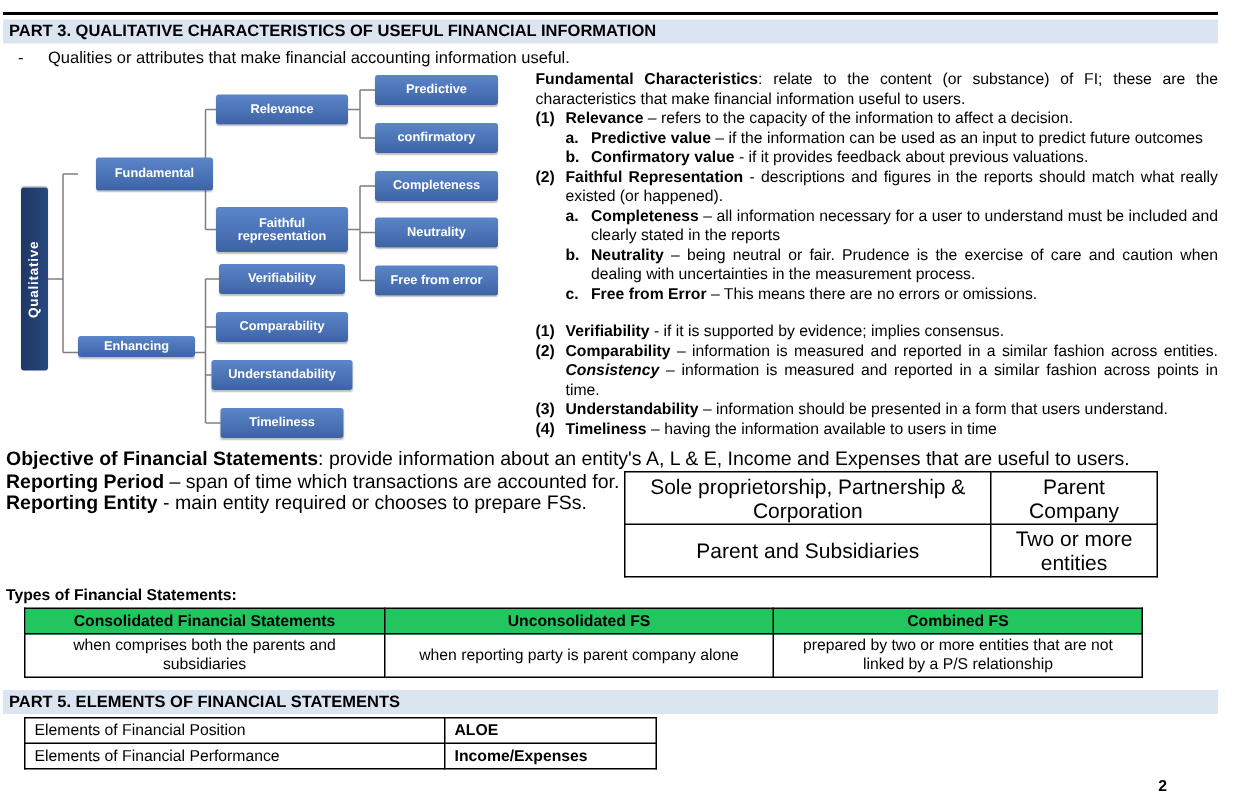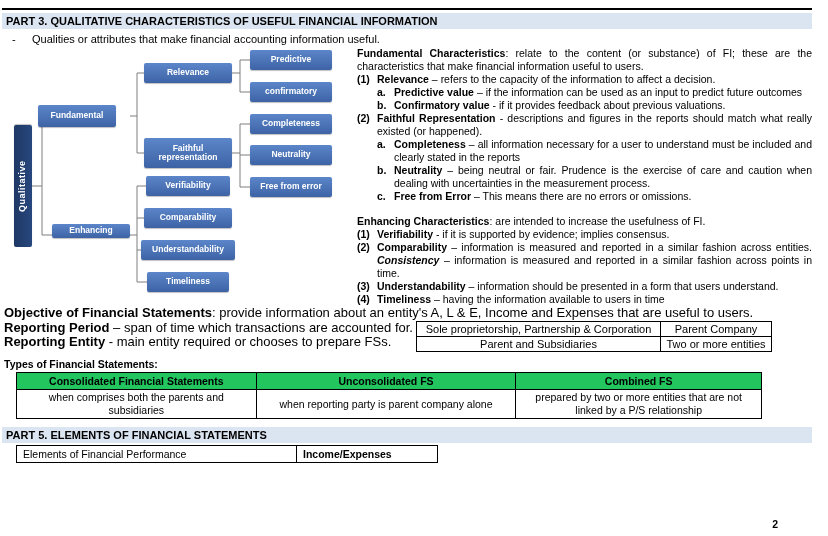--- a/index.html
+++ b/index.html
@@ -30,21 +30,21 @@
   .sub .letter { width:17px; flex:none; font-weight:bold; }
   .sub .li-body { flex:1; text-align:justify; }
   .gap { height:12px; }
 
   
   .p4-line { font-size:13px; line-height:14px; padding-left:2px; }
   .p4-row { display:flex; margin-top:1px; }
   .p4-left { flex:1; }
   table { border-collapse:collapse; }
   td, th { border:1px solid #000; }
-  .entity-table { width:356px; flex:none; margin-right:40px; font-size:11px; }
+  .entity-table { width:356px; flex:none; margin-right:40px; font-size:14px; }
   .entity-table td { text-align:center; padding:1px 3px; }
   .entity-table td:first-child { width:244px; }
   .types-title { font-size:10.5px; font-weight:bold; margin:6px 0 2px 2px; }
   .types-table { width:746px; margin-left:14px; font-size:10.5px; }
   .types-table th { background:#22c55e; font-weight:bold; padding:2px 4px; }
   .types-table td { text-align:center; padding:1px 6px; line-height:13px; }
   .types-table .c1 { width:240px; } .types-table .c2 { width:260px; } .types-table .c3 { width:246px; }
 
   
   .p5-table { width:422px; margin-left:14px; font-size:10.5px; margin-top:2px; }
@@ -91,21 +91,21 @@
           <polyline points="238,13 248,13"></polyline>
           <polyline points="238,45 248,45"></polyline>
           <polyline points="230,106 238,106"></polyline>
           <polyline points="238,77 238,140"></polyline>
           <polyline points="238,77 248,77"></polyline>
           <polyline points="238,108 248,108"></polyline>
           <polyline points="238,140 248,140"></polyline>
         </g>
       </svg>
       <div class="node root" style="left:12px; top:78px; width:18px; height:122px;">Qualitative</div>
-      <div class="node" style="left:36px; top:58px; width:78px; height:22px;">Fundamental</div>
+      <div class="node" style="left:62px; top:58px; width:78px; height:22px;">Fundamental</div>
       <div class="node" style="left:50px; top:177px; width:78px; height:14px;">Enhancing</div>
       <div class="node" style="left:142px; top:16px; width:88px; height:20px;">Relevance</div>
       <div class="node" style="left:142px; top:91px; width:88px; height:30px;">Faithful representation</div>
       <div class="node" style="left:144px; top:129px; width:84px; height:20px;">Verifiability</div>
       <div class="node" style="left:142px; top:161px; width:88px; height:20px;">Comparability</div>
       <div class="node" style="left:139px; top:193px; width:94px; height:20px;">Understandability</div>
       <div class="node" style="left:145px; top:225px; width:82px; height:20px;">Timeliness</div>
       <div class="node" style="left:248px; top:3px; width:82px; height:20px;">Predictive</div>
       <div class="node" style="left:248px; top:35px; width:82px; height:20px;">confirmatory</div>
       <div class="node" style="left:248px; top:67px; width:82px; height:20px;">Completeness</div>
@@ -143,23 +143,20 @@
         <span class="letter">b.</span>
         <div class="li-body"><span class="b">Neutrality</span><span> – being neutral or fair. Prudence is the exercise of care and caution when dealing with uncertainties in the measurement process.</span></div>
       </div>
       <div class="sub">
         <span class="letter">c.</span>
         <div class="li-body"><span class="b">Free from Error</span><span> – This means there are no errors or omissions.</span></div>
       </div>
 
       <div class="gap"></div>
 
-      <div>
-        <span class="b">Enhancing Characteristics</span><span>: are intended to increase the usefulness of FI.</span>
-      </div>
 
       <div class="li">
         <span class="num">(1)</span>
         <div class="li-body"><span class="b">Verifiability</span><span> - if it is supported by evidence; implies consensus.</span></div>
       </div>
       <div class="li">
         <span class="num">(2)</span>
         <div class="li-body"><span class="b">Comparability</span><span> – information is measured and reported in a similar fashion across entities. </span><span class="b i">Consistency</span><span> – information is measured and reported in a similar fashion across points in time.</span></div>
       </div>
       <div class="li">
@@ -211,20 +208,24 @@
       <td>when comprises both the parents and subsidiaries</td>
       <td>when reporting party is parent company alone</td>
       <td>prepared by two or more entities that are not linked by a P/S relationship</td>
     </tr>
   </tbody>
     </table>
 
   <div class="hbar" style="margin-top:8px;">PART 5. ELEMENTS OF FINANCIAL STATEMENTS</div>
   <table class="p5-table">
     <tbody>
+        <tr>
+      <td>Elements of Financial Position</td>
+      <td>ALOE</td>
+    </tr>
     <tr>
       <td>Elements of Financial Performance</td>
       <td>Income/Expenses</td>
     </tr>
   </tbody>
     </table>
 
   <div class="pagenum">2</div>
 </div>
 

